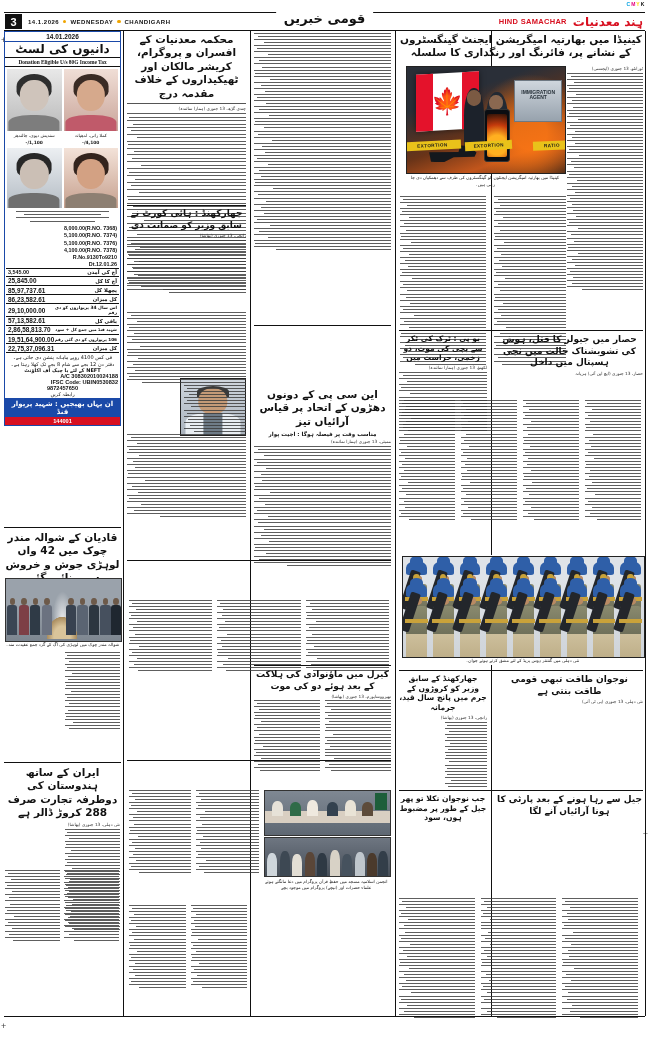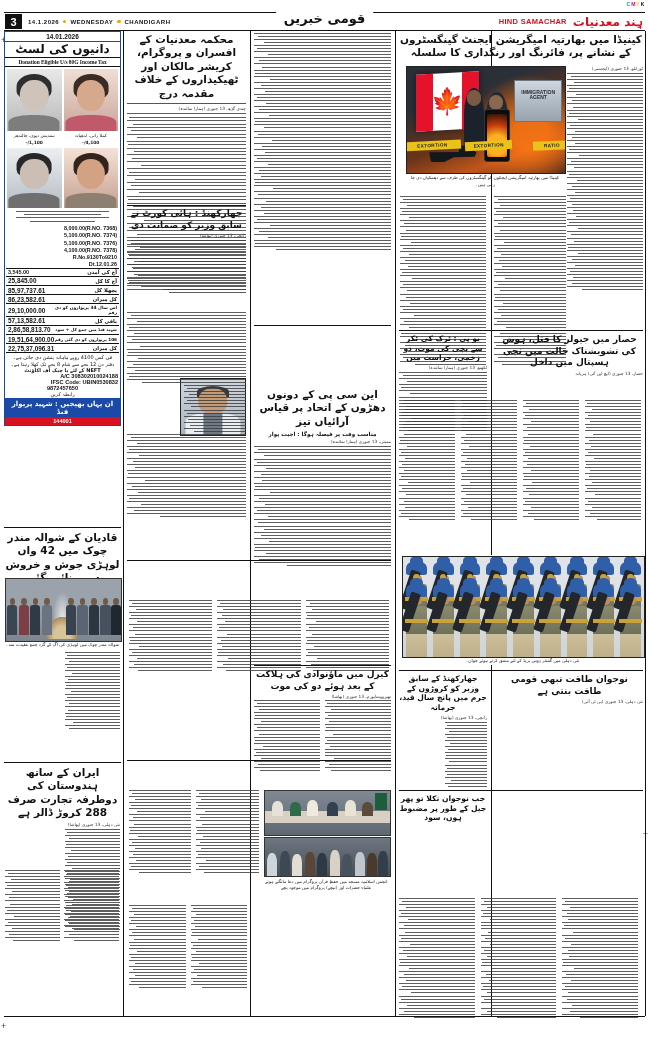--- a/index.html
+++ b/index.html
@@ -1591,20 +1591,23 @@
         <i style="width:41%"></i>
       <i style="width:48%"></i>
         <i style="width:44%"></i>
     </div>
   </div>
 
   <div class="hrule" style="left:399px;top:790px;width:244px;"></div>
   <div class="col" style="left:399px;top:794px;width:88px;">
     <div class="hl hl-sm">جب نوجوان نکلا تو پھر جیل کے طور پر مضبوط ہوں، سود</div>
   </div>
+  <div class="col" style="left:496px;top:794px;width:147px;">
+    <div class="hl hl-md">جیل سے رہا ہونے کے بعد پارٹی کا ہونا آرائیاں آنے لگا</div>
+  </div>
 
   <div class="col" style="left:399px;top:898px;width:244px;display:flex;gap:6px;">
     <div class="body dense" style="width:31%">
       <i style="width:100%"></i>
         <i style="width:96%"></i>
         <i style="width:100%"></i>
         <i style="width:91%"></i>
       <i style="width:100%"></i>
         <i style="width:98%"></i>
         <i style="width:100%"></i>

